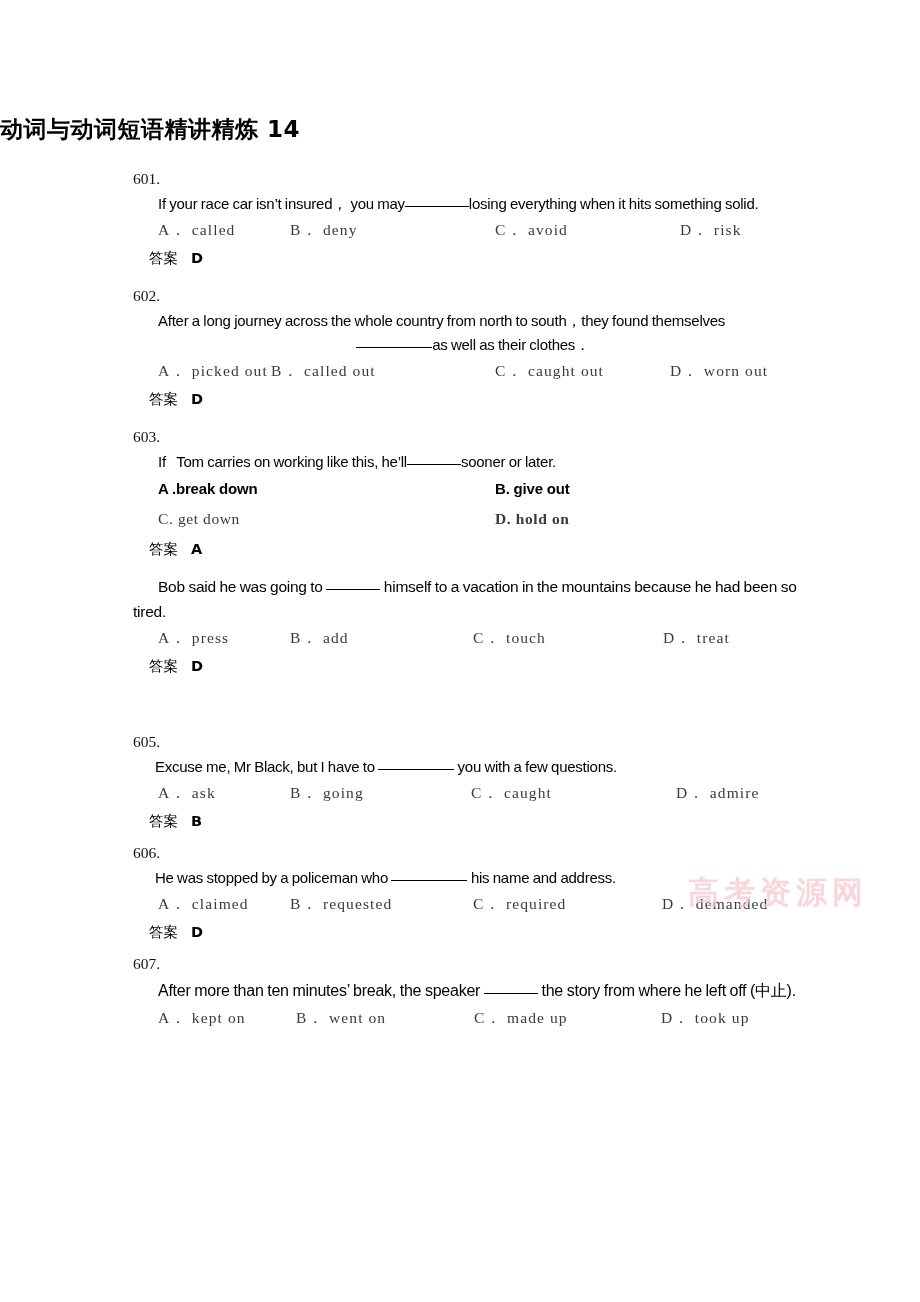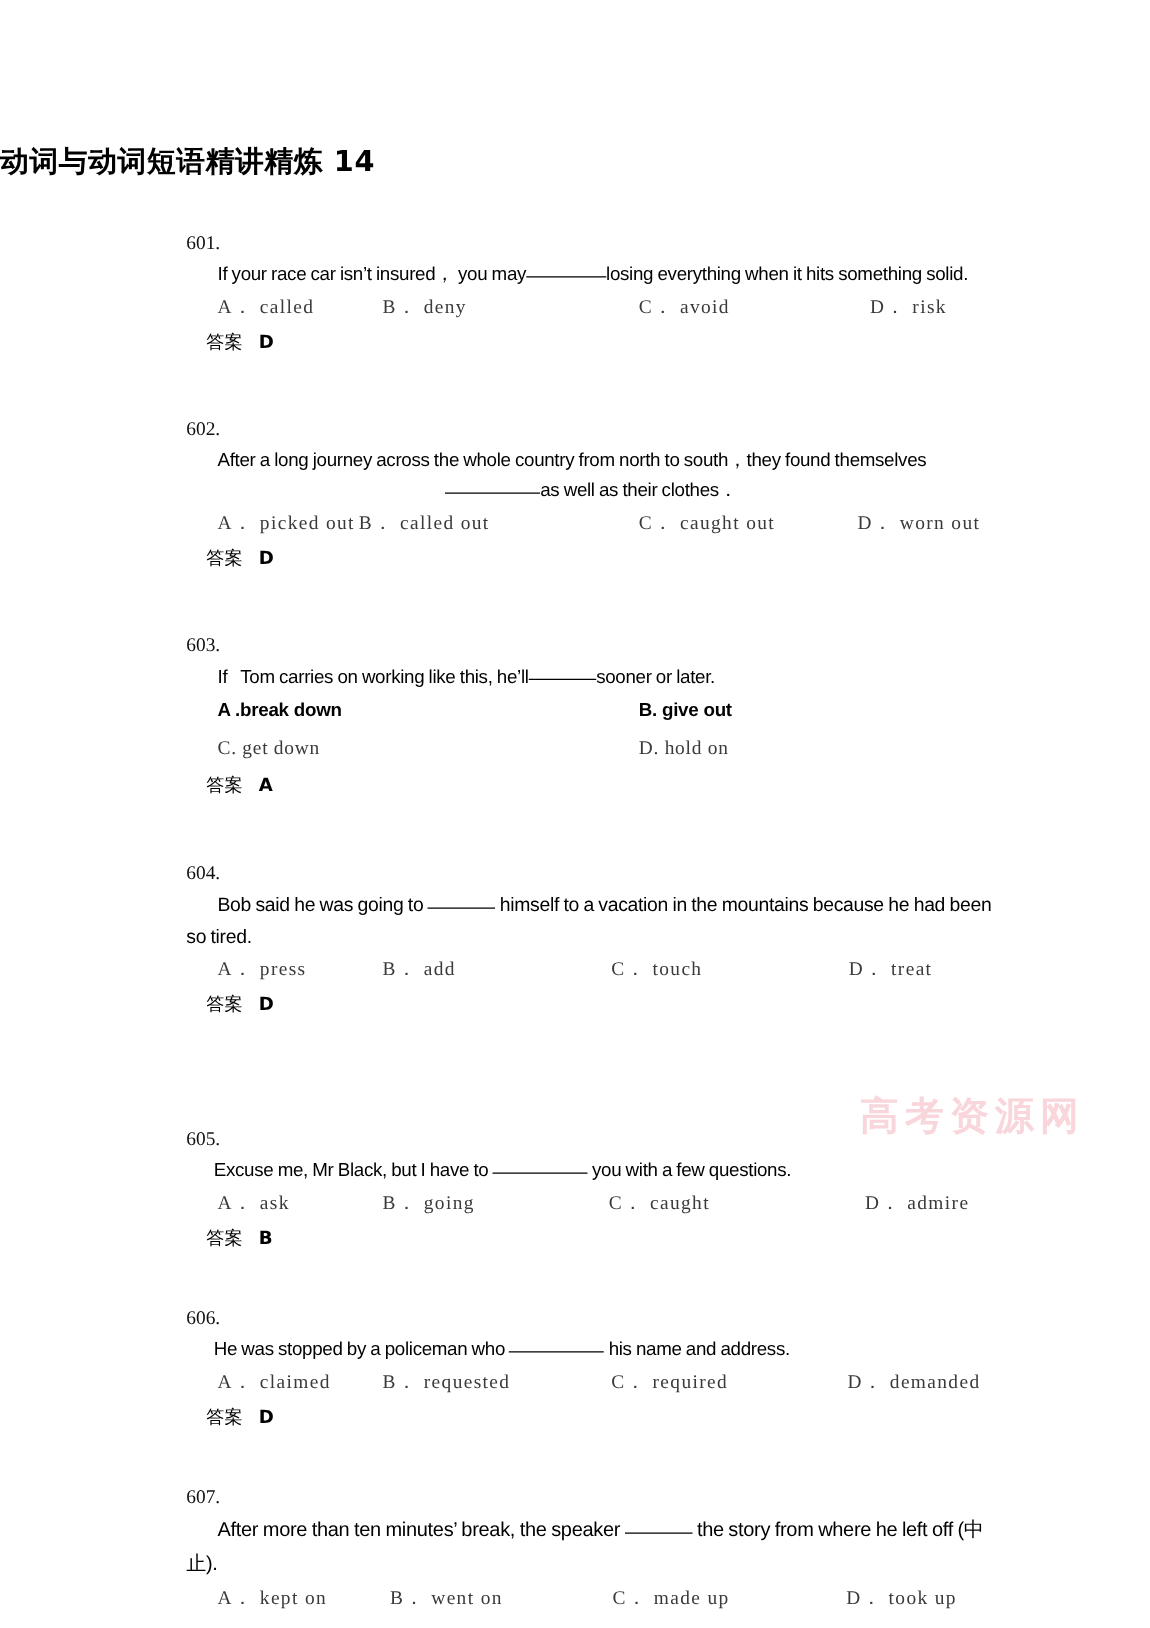--- a/index.html
+++ b/index.html
@@ -40,21 +40,21 @@
 
   
   .content {
     position: absolute;
     top: 166px;
     left: 133px;
     width: 680px;
   }
 
   .qblock {
-    margin: 16px;
+    margin: 0;
     padding: 0;
   }
 
   .q-number {
     font-family: "Liberation Serif", "DejaVu Serif", serif;
     font-size: 15.5px;
     line-height: 26px;
     color: #111;
     margin: 0;
   }
@@ -217,31 +217,30 @@
 
     <div class="qblock">
       <div class="q-number">603.</div>
       <div class="q-stem" style="font-weight:normal;"><span>If  Tom carries on working like this, he’ll</span><span class="blank w-short"></span><span>sooner or later.</span></div>
       <div class="options-2col">
         <span class="opt opt-bold" style="left:25px;">A .break down</span>
         <span class="opt opt-bold" style="left:362px;">B. give out</span>
       </div>
       <div class="options-2col">
         <span class="opt opt-serif" style="left:25px;">C. get down</span>
-        <span class="opt opt-serif" style="left:362px;">D. hold on</span>
+        <span class="opt opt-serif" style="left:362px;font-weight:bold;">D. hold on</span>
       </div>
       <div class="answer">
         <span class="ans-label">答案</span><span class="ans-value">A</span>
       </div>
     </div>
 
     <div class="spacer-md"></div>
 
     <div class="qblock">
-      <div class="q-number">604.</div>
       <div class="q-stem hang" style="font-size:15.5px;line-height:25px;"><span>Bob said he was going to</span> <span class="blank w-short"></span><span> himself to a vacation in the mountains because</span> <span>he had been so tired.</span></div>
       <div class="options">
         <span class="opt c1">A． press</span>
         <span class="opt c2">B． add</span>
         <span class="opt" style="left:340px;">C． touch</span>
         <span class="opt" style="left:530px;">D． treat</span>
       </div>
       <div class="answer">
         <span class="ans-label">答案</span><span class="ans-value">D</span>
       </div>

